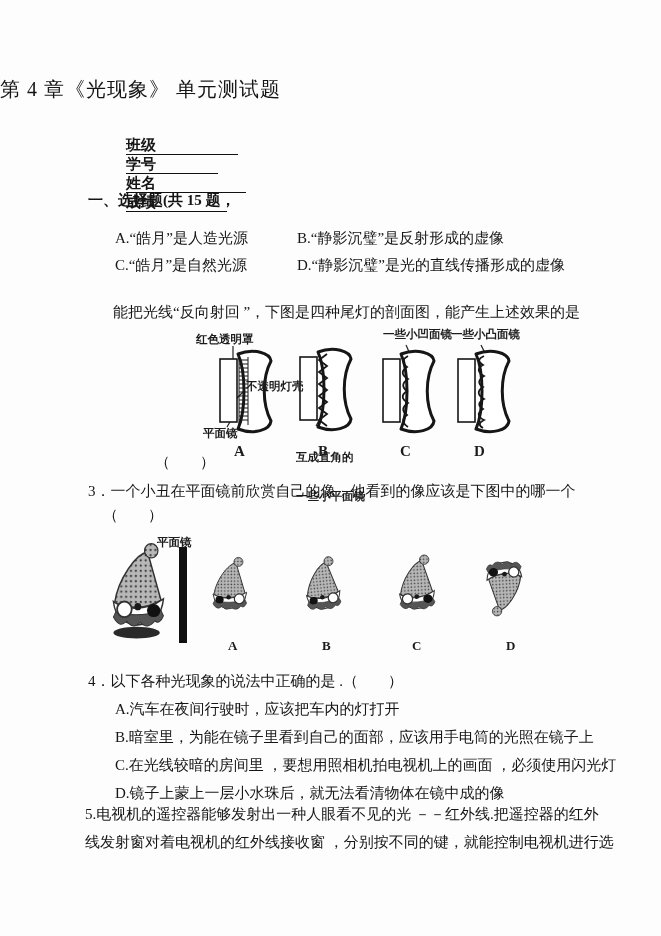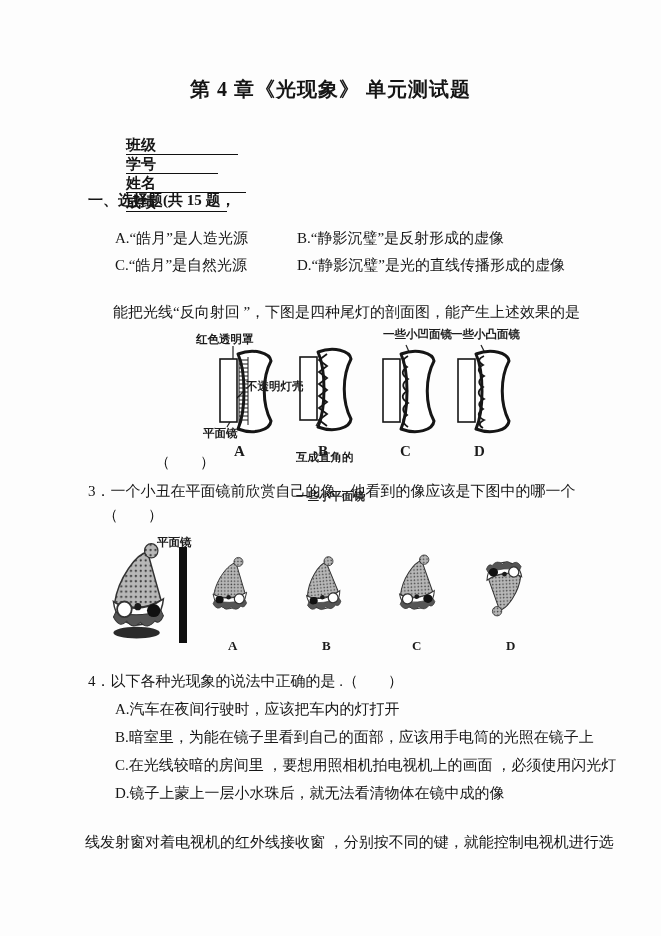--- a/index.html
+++ b/index.html
@@ -9,22 +9,22 @@
     margin:0 auto;
     background:#fdfdfd;
     font-family:"Liberation Serif","DejaVu Serif",serif;
     color:#151515;
     overflow:hidden;
   }
   .abs{position:absolute;white-space:pre;}
   .t15{font-size:15px;line-height:17px;}
   .bold{font-weight:bold;}
   .title{
-    left:0;right:0;top:76px;text-align:center;
-    font-size:20px;font-weight:bold;letter-spacing:1px;
+    left:0;right:0;top:76px;
+    font-size:20px;font-weight:normal;letter-spacing:1px;
   }
   .fieldsRow{left:110px;top:118px;height:20px;}
   .field{
     display:inline-block;vertical-align:bottom;
     border-bottom:1.6px solid #111;
     font-weight:bold;font-size:15px;height:18px;
   }
   .f-class{width:112px;margin-right:5px;}
   .f-id{width:92px;margin-right:4px;}
   .f-name{width:120px;margin-right:4px;}
@@ -190,15 +190,16 @@
   <div class="abs figletter" style="left:322px;top:638px;font-size:13px;">B</div>
   <div class="abs figletter" style="left:412px;top:638px;font-size:13px;">C</div>
   <div class="abs figletter" style="left:506px;top:638px;font-size:13px;">D</div>
 
   <div class="abs t15" style="left:88px;top:673px;">4．以下各种光现象的说法中正确的是 .（　　）</div>
   <div class="abs t15" style="left:115px;top:701px;">A.汽车在夜间行驶时，应该把车内的灯打开</div>
   <div class="abs t15" style="left:115px;top:729px;">B.暗室里，为能在镜子里看到自己的面部，应该用手电筒的光照在镜子上</div>
   <div class="abs t15" style="left:115px;top:757px;">C.在光线较暗的房间里 ，要想用照相机拍电视机上的画面 ，必须使用闪光灯</div>
   <div class="abs t15" style="left:115px;top:785px;">D.镜子上蒙上一层小水珠后，就无法看清物体在镜中成的像</div>
 
+  <div class="abs t15" style="left:85px;top:806px;">5.电视机的遥控器能够发射出一种人眼看不见的光 －－红外线.把遥控器的红外</div>
   <div class="abs t15" style="left:85px;top:834px;">线发射窗对着电视机的红外线接收窗 ，分别按不同的键，就能控制电视机进行选</div>
 
 </div>
 
 </body></html>

